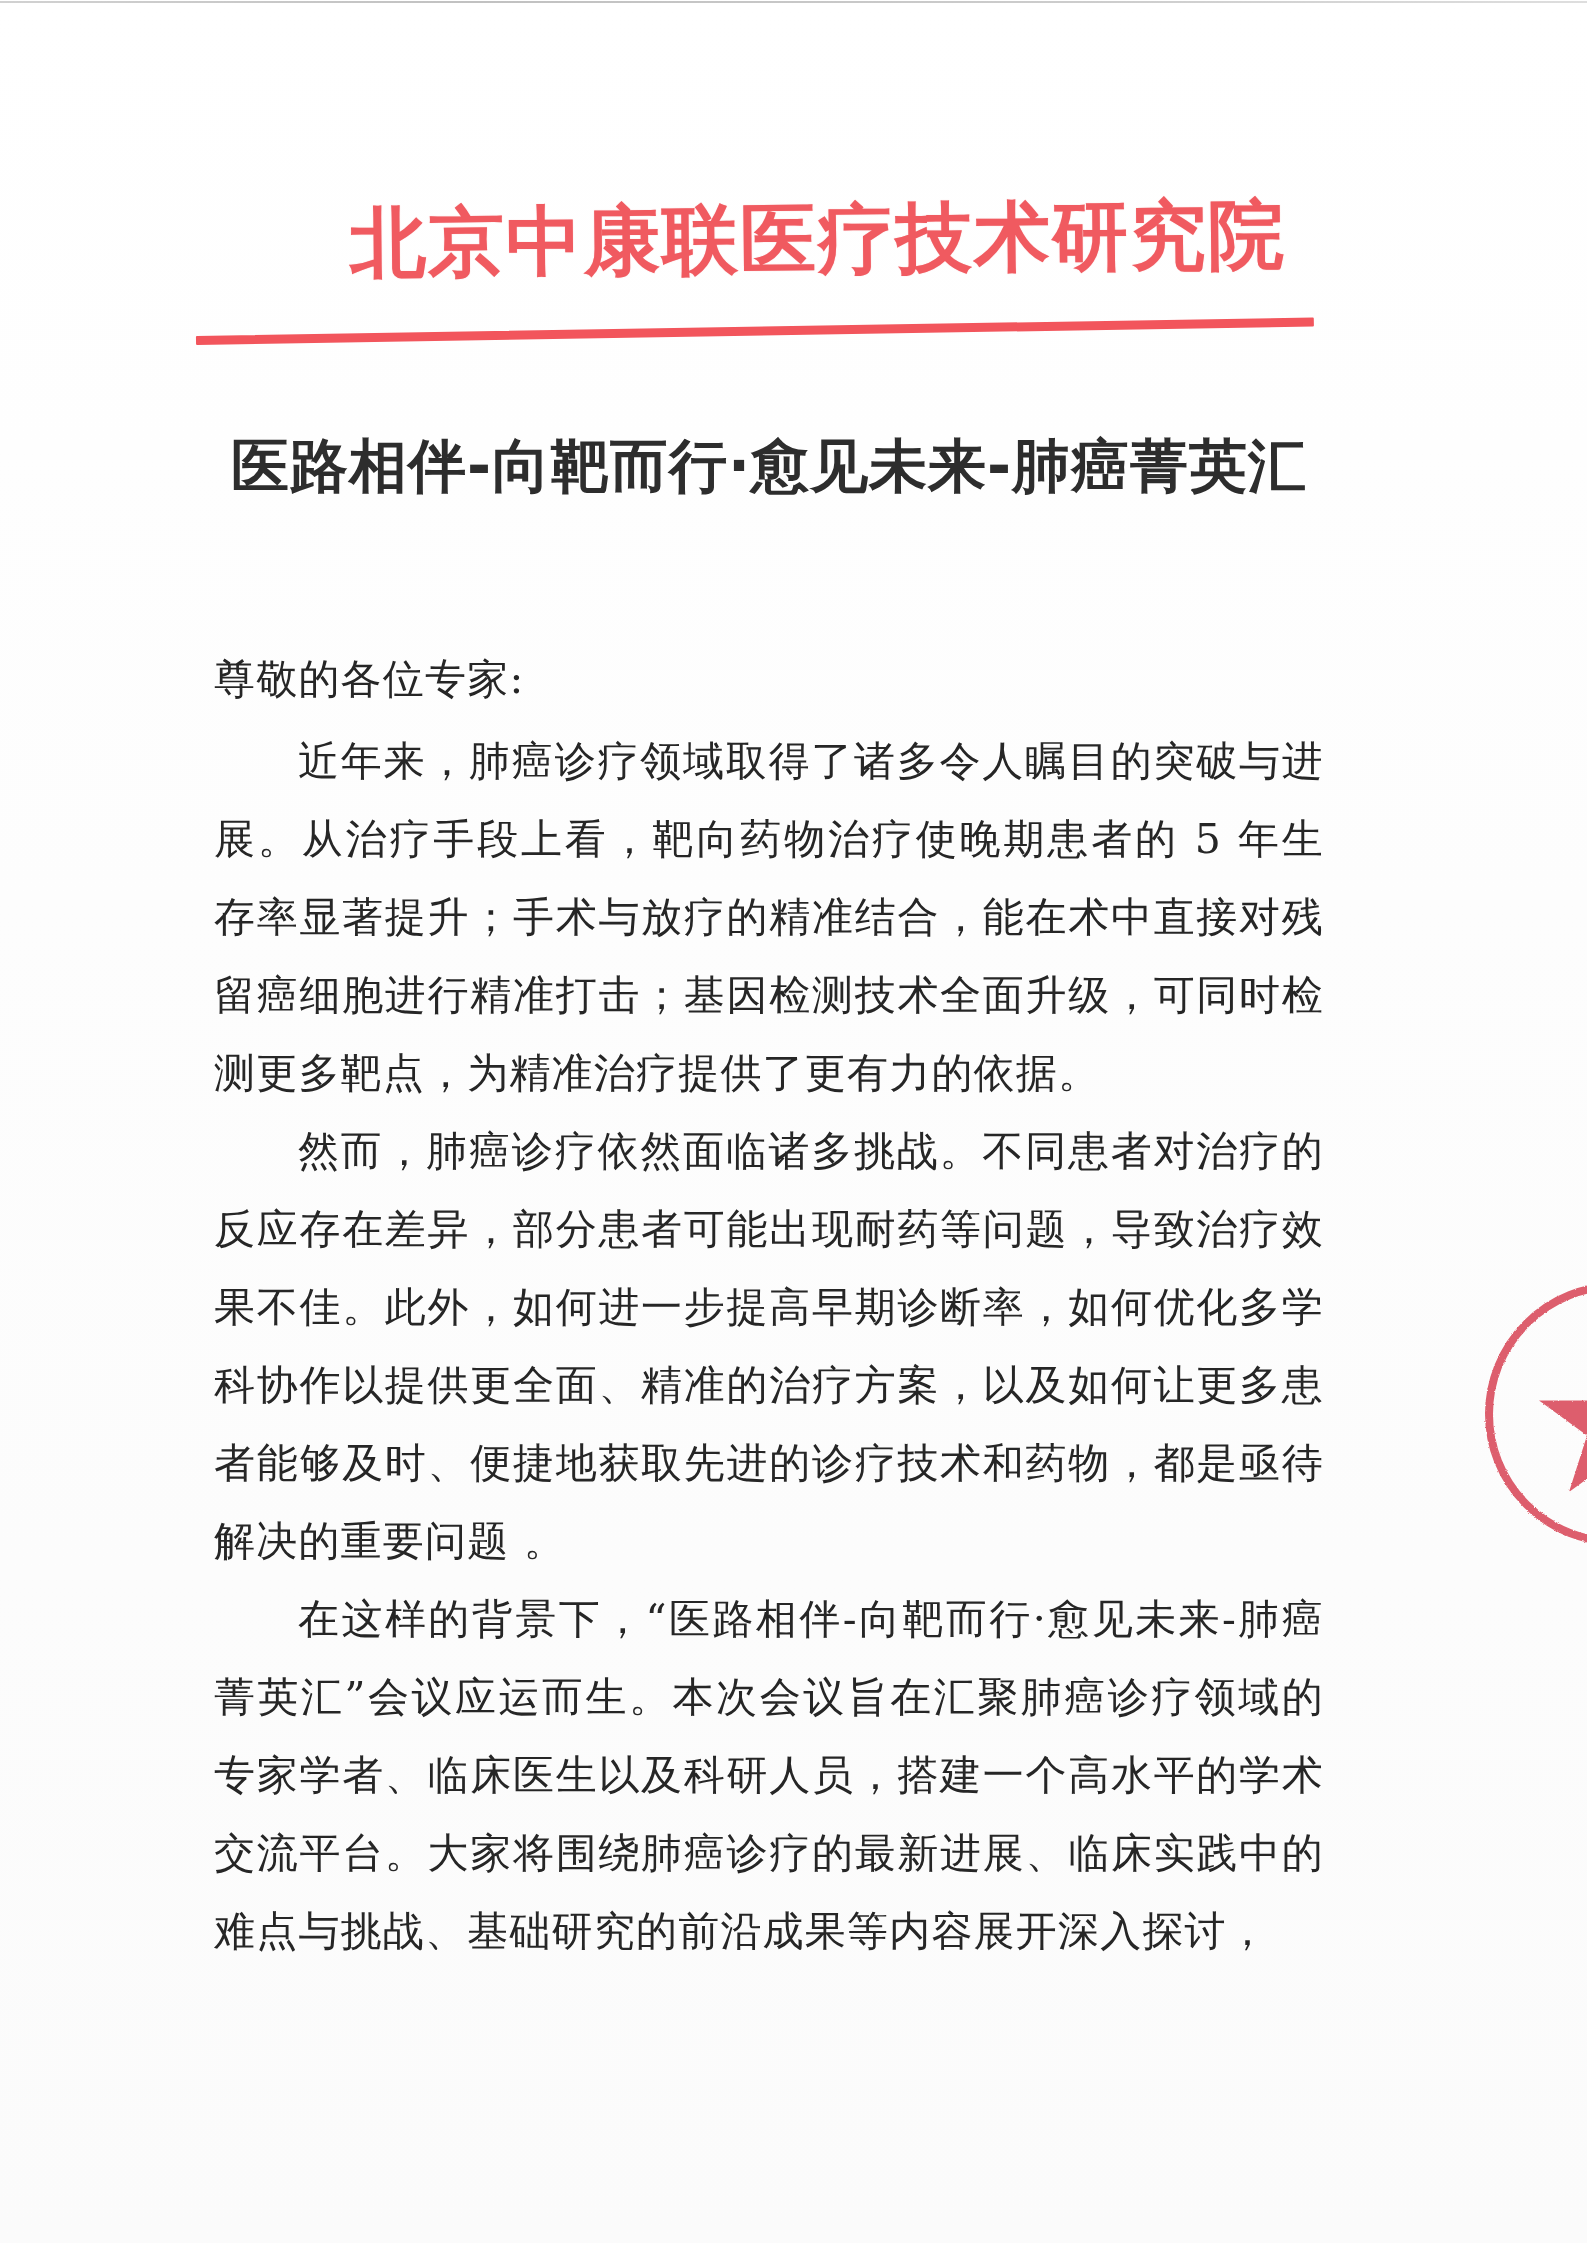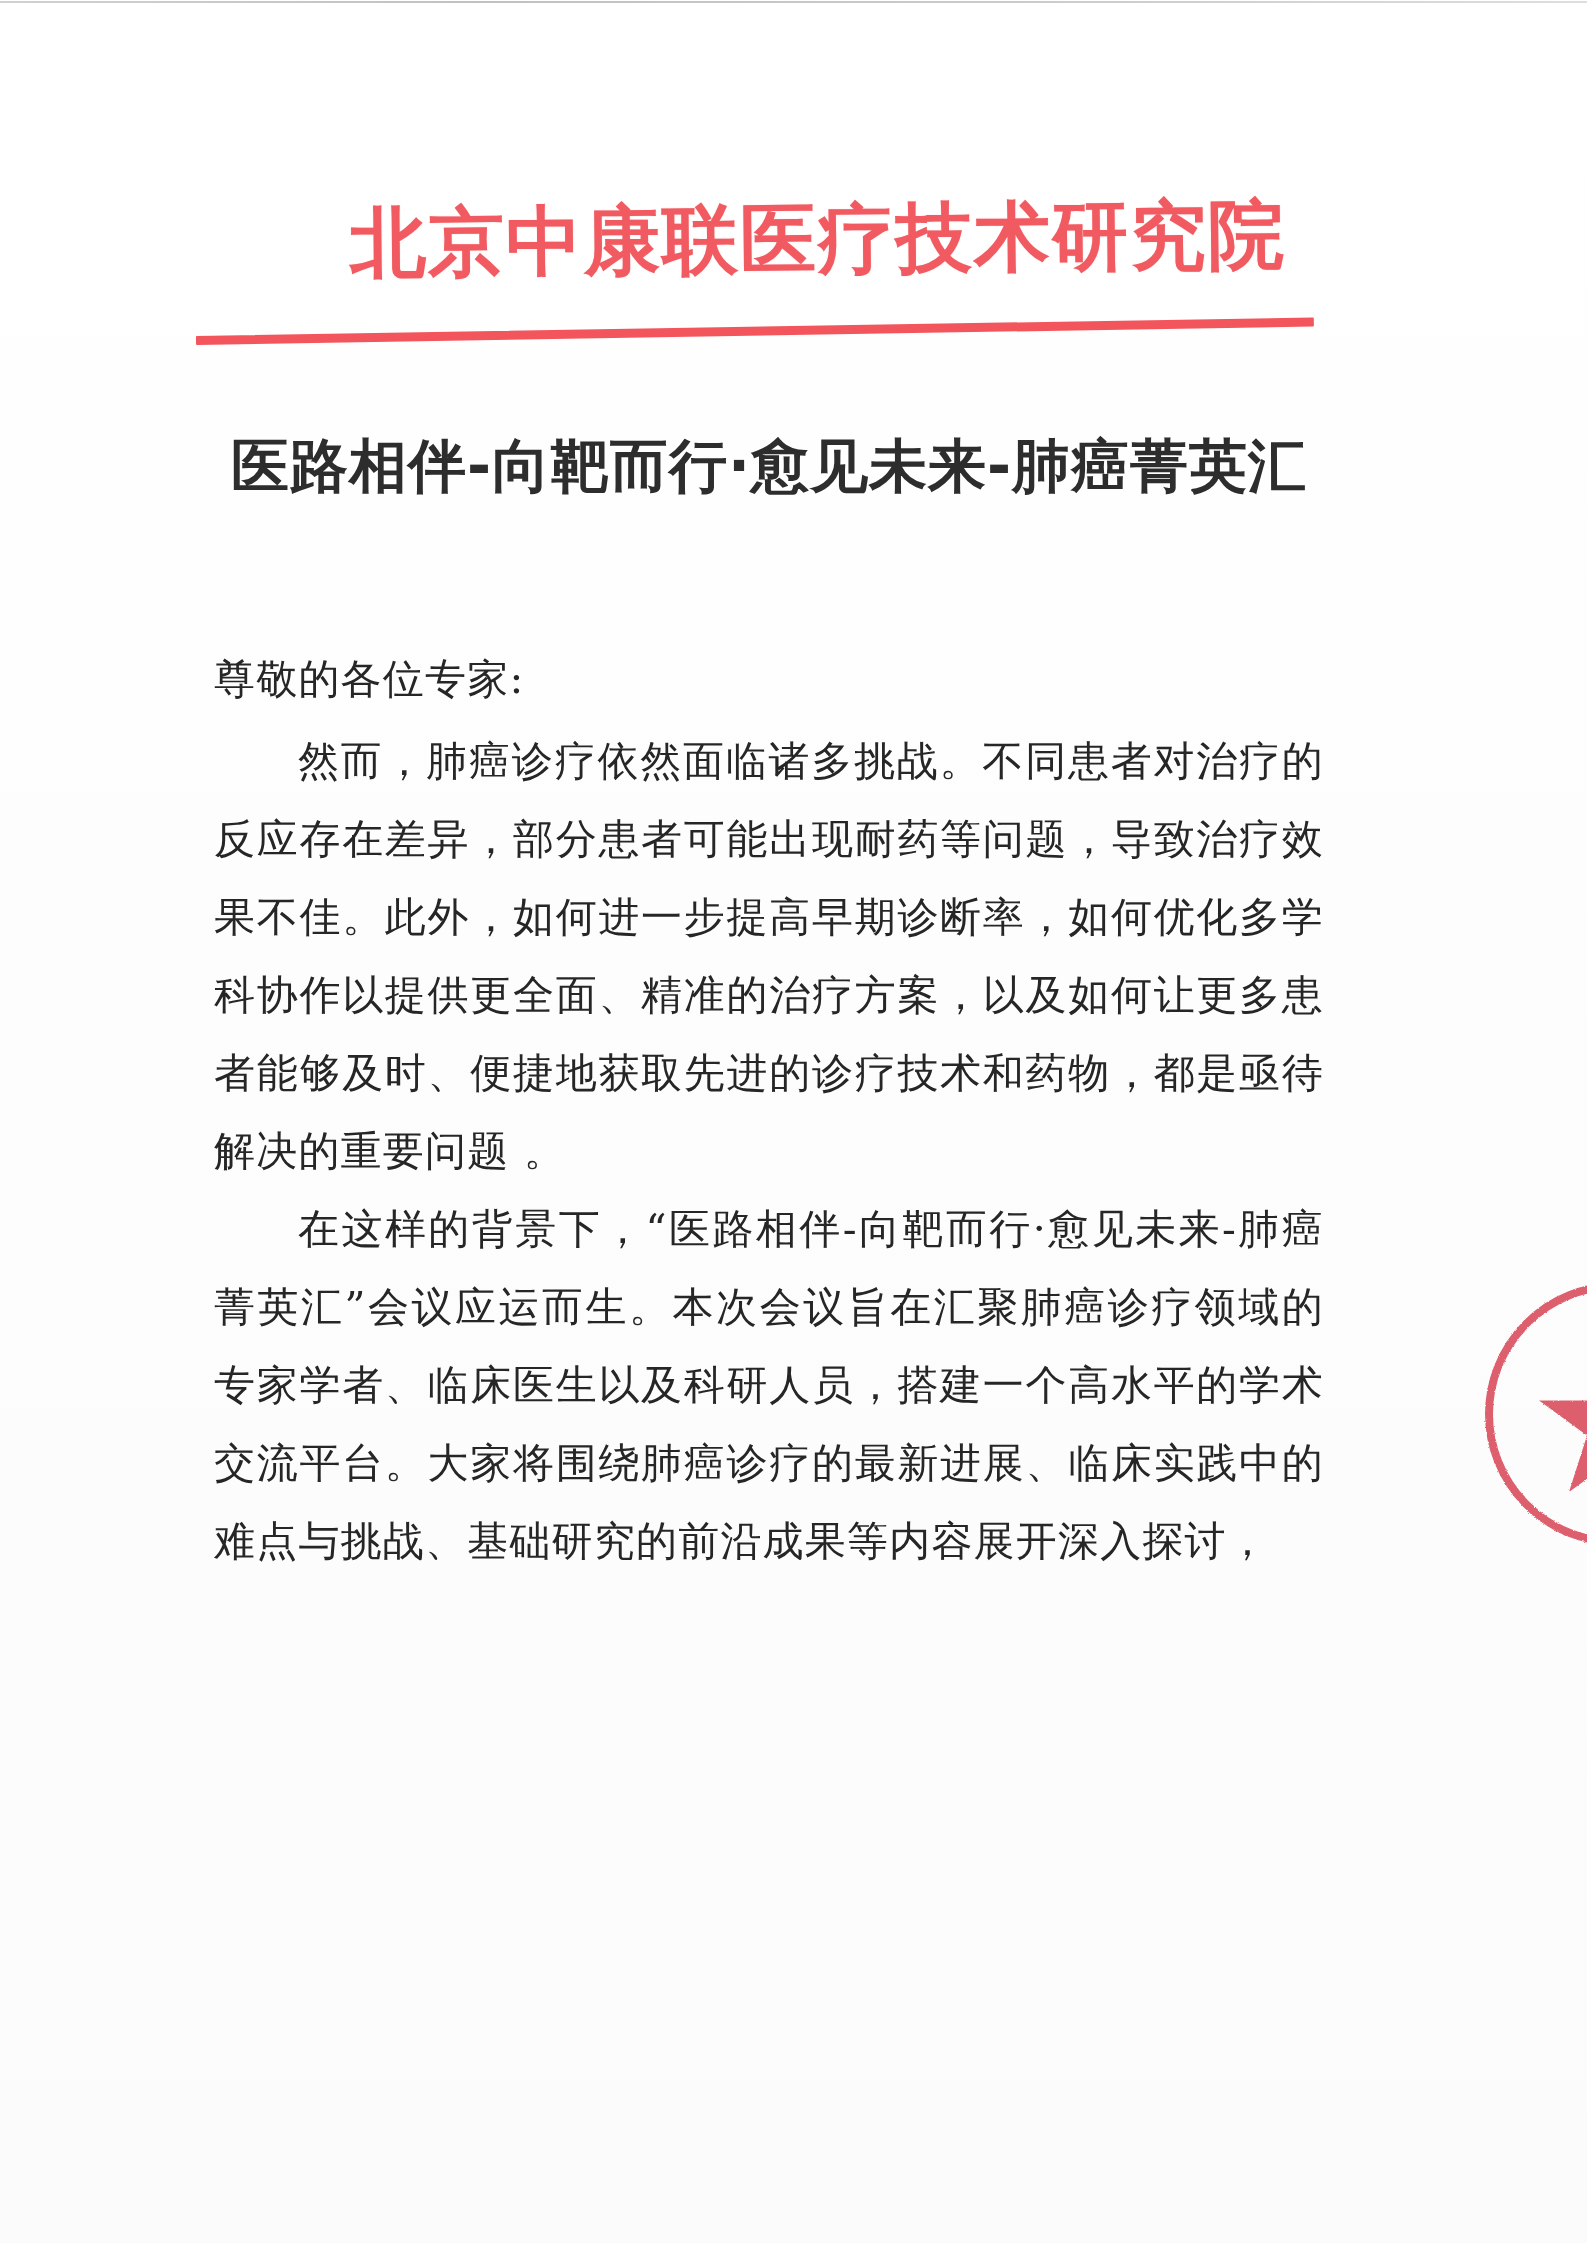--- a/index.html
+++ b/index.html
@@ -133,20 +133,21 @@
     <span class="letterhead-title">北京中康联医疗技术研究院</span>
   </div>
   <div class="letterhead-rule"></div>
 
   <div class="doc-title">
     <span class="line-1">医路相伴-向靶而行·愈见未来-肺癌菁英汇</span>
   </div>
 
   <div class="body-block">
     <div class="salutation">尊敬的各位专家:</div>
+    <p class="para">近年来，肺癌诊疗领域取得了诸多令人瞩目的突破与进展。从治疗手段上看，靶向药物治疗使晚期患者的 5 年生存率显著提升；手术与放疗的精准结合，能在术中直接对残留癌细胞进行精准打击；基因检测技术全面升级，可同时检测更多靶点，为精准治疗提供了更有力的依据。</p>
     <p class="para">然而，肺癌诊疗依然面临诸多挑战。不同患者对治疗的反应存在差异，部分患者可能出现耐药等问题，导致治疗效果不佳。此外，如何进一步提高早期诊断率，如何优化多学科协作以提供更全面、精准的治疗方案，以及如何让更多患者能够及时、便捷地获取先进的诊疗技术和药物，都是亟待解决的重要问题 。</p>
     <p class="para">在这样的背景下，“医路相伴-向靶而行·愈见未来-肺癌菁英汇”会议应运而生。本次会议旨在汇聚肺癌诊疗领域的专家学者、临床医生以及科研人员，搭建一个高水平的学术交流平台。大家将围绕肺癌诊疗的最新进展、临床实践中的难点与挑战、基础研究的前沿成果等内容展开深入探讨，</p>
   </div>
 
   <div class="seal">
     <svg width="330" height="330" viewBox="0 0 330 330" xmlns="http://www.w3.org/2000/svg">
       <defs>
         <path id="sealArc" d="M 165,165 m -128,0 a 128,128 0 1,1 256,0 a 128,128 0 1,1 -256,0" fill="none"></path>
         <filter id="inkRough" x="-20%" y="-20%" width="140%" height="140%">
           <feTurbulence type="fractalNoise" baseFrequency="0.9" numOctaves="3" result="n"></feTurbulence>

